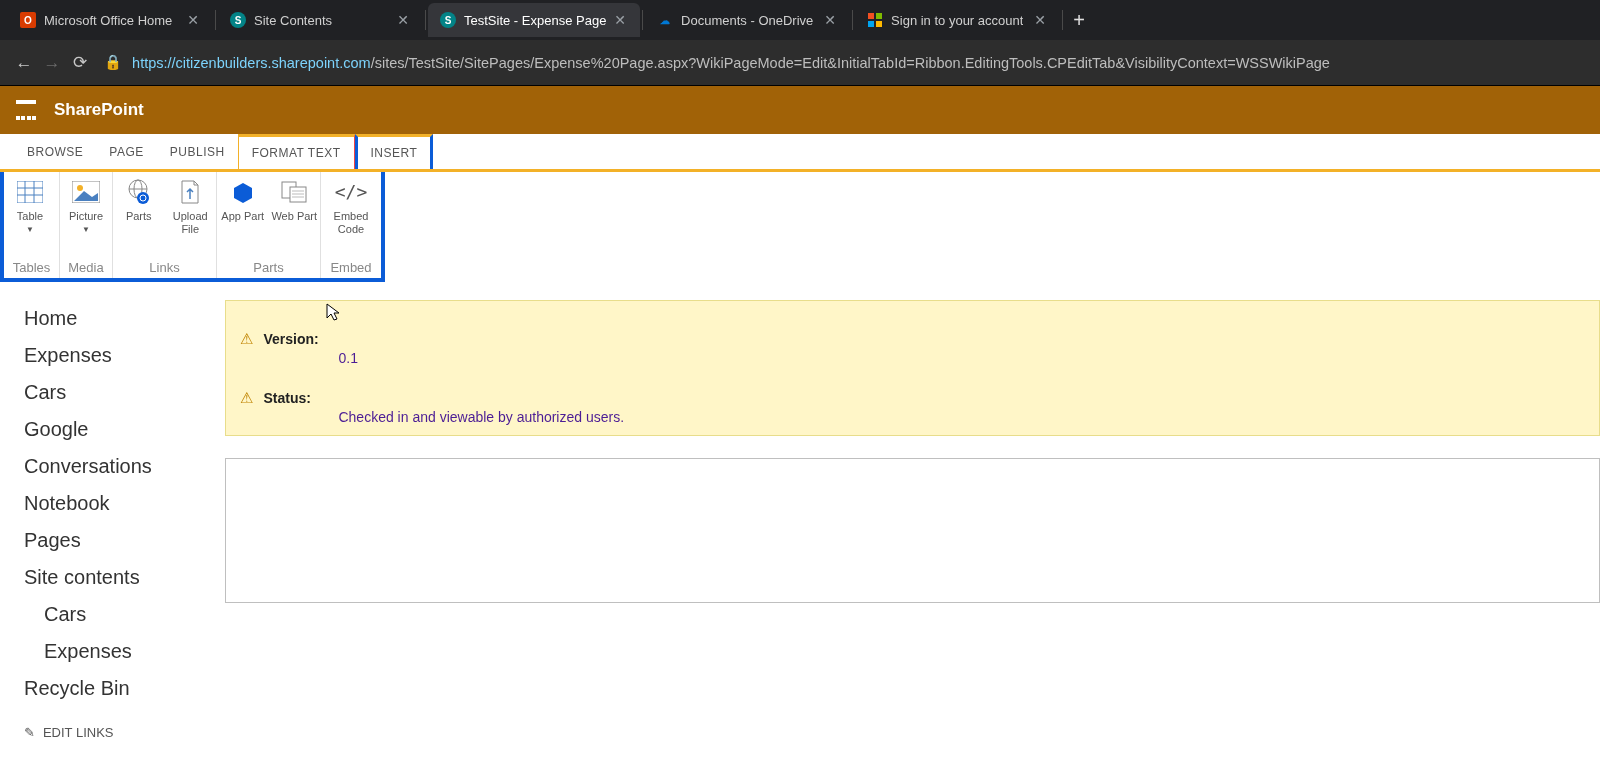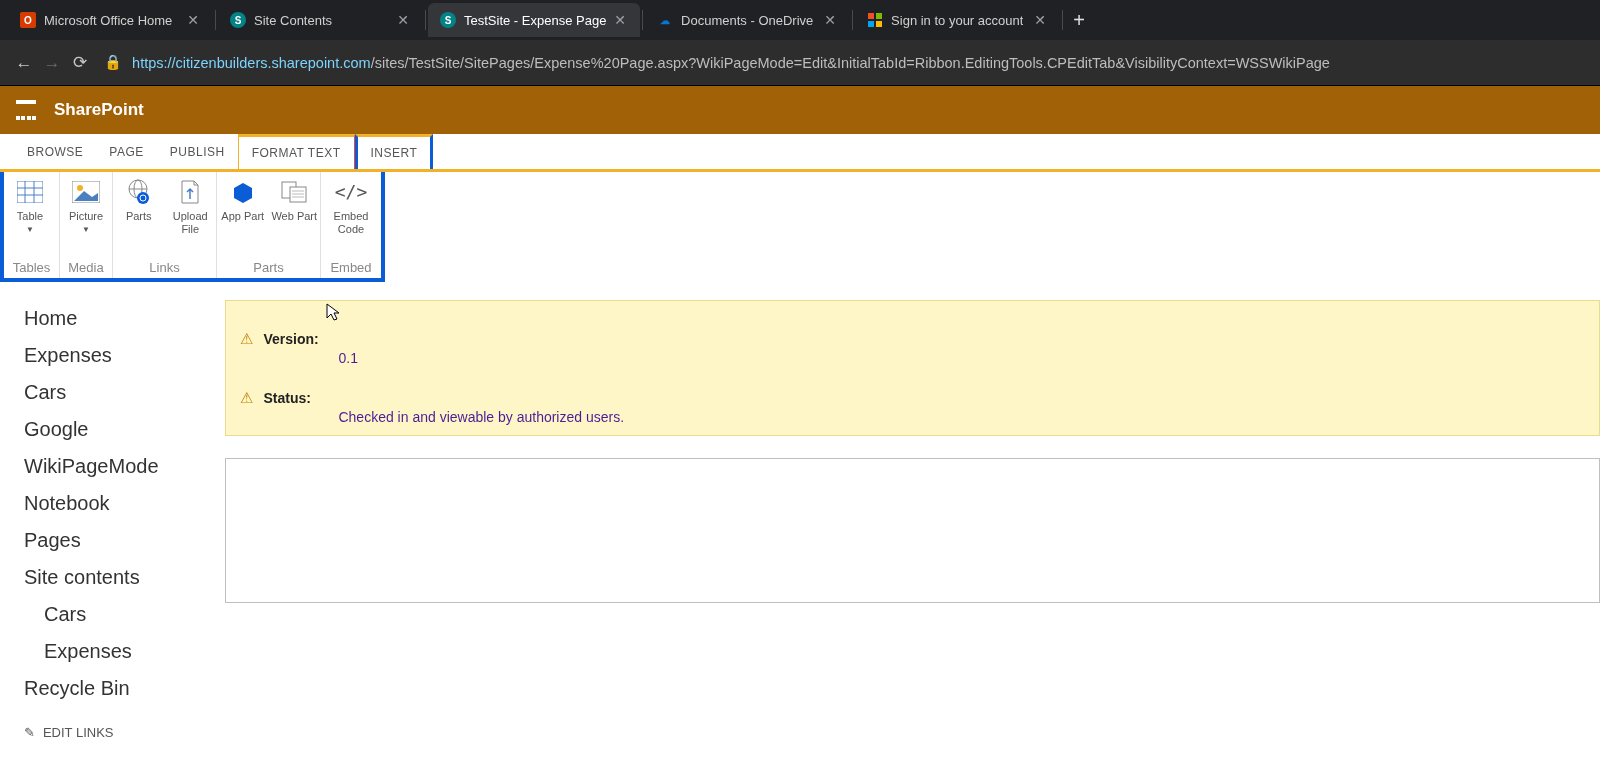--- a/index.html
+++ b/index.html
@@ -247,21 +247,21 @@
       <path d="M1 1 L1 15 L5 11 L8 17 L11 16 L8 10 L13 10 Z" fill="#fff" stroke="#000"></path>
     </svg>
 </div>
 
 <div class="content-row">
   <div class="leftnav">
     <div class="item">Home</div>
     <div class="item">Expenses</div>
     <div class="item">Cars</div>
     <div class="item">Google</div>
-    <div class="item">WikiPageMode</div>
+    <div class="item">Conversations</div>
     <div class="item">Notebook</div>
     <div class="item">Pages</div>
     <div class="item">Site contents</div>
     <div class="item sub">Cars</div>
     <div class="item sub">Expenses</div>
     <div class="item">Recycle Bin</div>
     <div class="editlinks">
       <span style="margin-right:8px;">✎</span>
       <span>EDIT LINKS</span>
     </div>

